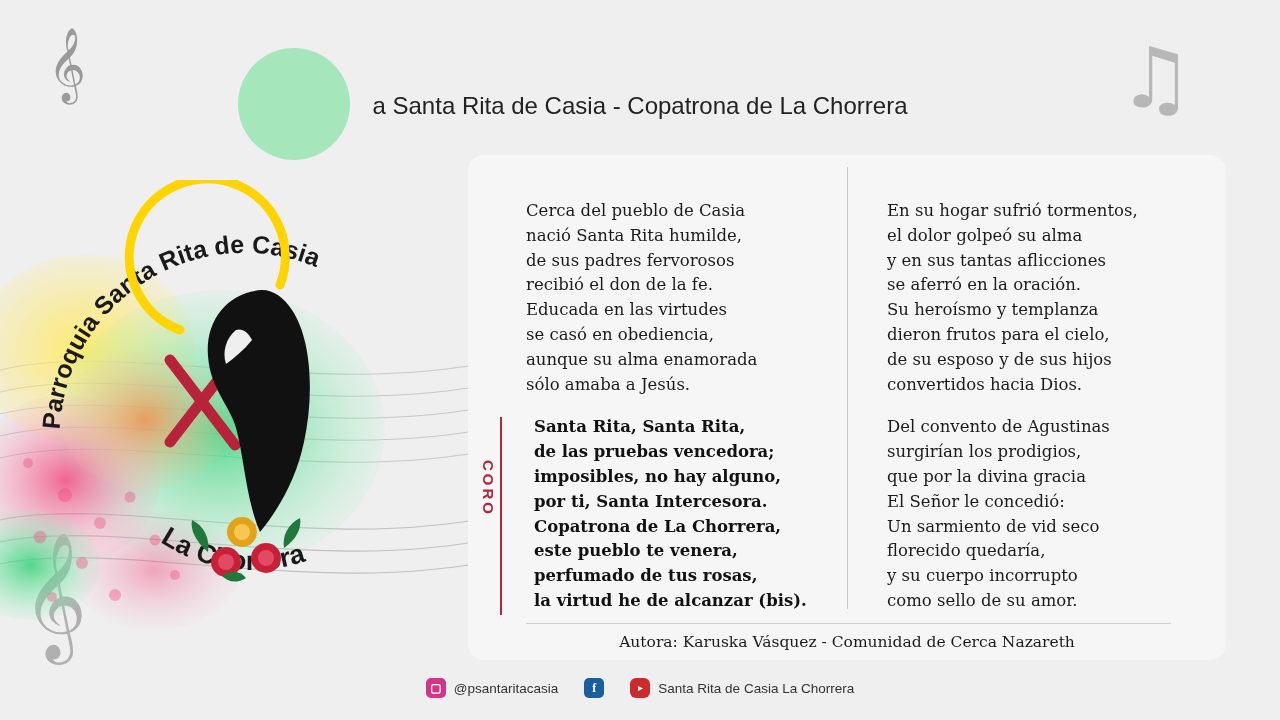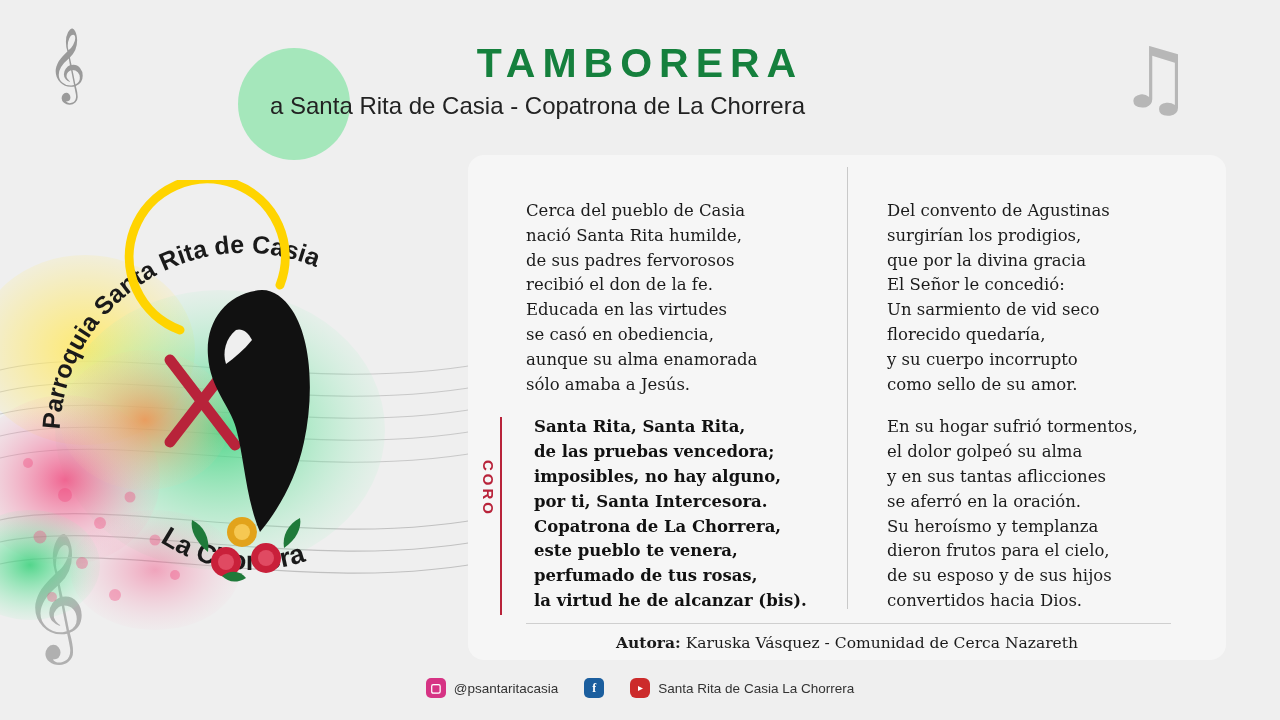--- a/index.html
+++ b/index.html
@@ -77,21 +77,21 @@
     font-size: 41px;
     font-weight: bold;
     letter-spacing: 7px;
     color: #15803d;
     font-family: "Liberation Sans", sans-serif;
   }
   .subtitle {
     position: absolute;
     left: 270px; top: 92px;
     width: 740px;
-    text-align: left;
+    text-align: center;
     font-size: 24px;
     color: #222;
     font-family: "Liberation Sans", sans-serif;
   }
   
   .card {
     position: absolute;
     left: 468px; top: 155px;
     width: 758px; height: 505px;
     background: #f6f6f6;
@@ -161,21 +161,21 @@
   }
   .author {
     position: absolute;
     left: 0; top: 478px;
     width: 758px;
     text-align: center;
     font-family: "DejaVu Serif", serif;
     font-size: 15.5px;
     color: #1b1b1b;
   }
-  .author b { font-weight: bold; }
+  .author b { font-weight: normal; }
   
   .footer {
     position: absolute;
     left: 0; top: 678px;
     width: 1280px;
     display: flex;
     justify-content: center;
     align-items: center;
     gap: 26px;
     font-family: "Liberation Sans", sans-serif;
@@ -300,21 +300,20 @@
         <circle cx="196" cy="382" r="8" fill="#e04a62"></circle>
         <circle cx="236" cy="378" r="15" fill="#c9203a"></circle>
         <circle cx="236" cy="378" r="8" fill="#e04a62"></circle>
         <path d="M178,372 C166,362 160,350 162,340 C174,346 180,358 178,372 Z" fill="#1f7a3a"></path>
         <path d="M254,368 C266,360 272,348 270,338 C258,344 252,356 254,368 Z" fill="#1f7a3a"></path>
         <path d="M216,398 C206,404 198,402 192,396 C200,390 210,390 216,398 Z" fill="#1f7a3a"></path>
       </g>
     </svg>
   </div>
 
-  <div class="title">TAMBORERA</div>
   <div class="subtitle">a Santa Rita de Casia - Copatrona de La Chorrera</div>
 
   <div class="card">
     <div class="divider"></div>
     <div class="columns">
 
       <div class="col col-left">
         <p class="stanza">Cerca del pueblo de Casia
 nació Santa Rita humilde,
 de sus padres fervorosos
@@ -331,36 +330,36 @@
 imposibles, no hay alguno,
 por ti, Santa Intercesora.
 Copatrona de La Chorrera,
 este pueblo te venera,
 perfumado de tus rosas,
 la virtud he de alcanzar (bis).</p>
         </div>
       </div>
 
       <div class="col">
+        <p class="stanza">En su hogar sufrió tormentos,
+el dolor golpeó su alma
+y en sus tantas aflicciones
+se aferró en la oración.
+Su heroísmo y templanza
+dieron frutos para el cielo,
+de su esposo y de sus hijos
+convertidos hacia Dios.</p>
         <p class="stanza">Del convento de Agustinas
 surgirían los prodigios,
 que por la divina gracia
 El Señor le concedió:
 Un sarmiento de vid seco
 florecido quedaría,
 y su cuerpo incorrupto
 como sello de su amor.</p>
-        <p class="stanza">En su hogar sufrió tormentos,
-el dolor golpeó su alma
-y en sus tantas aflicciones
-se aferró en la oración.
-Su heroísmo y templanza
-dieron frutos para el cielo,
-de su esposo y de sus hijos
-convertidos hacia Dios.</p>
       </div>
 
     </div>
     <div class="card-rule"></div>
     <div class="author">
       <b>Autora:</b>
       <span>Karuska Vásquez - Comunidad de Cerca Nazareth</span>
     </div>
   </div>
 

